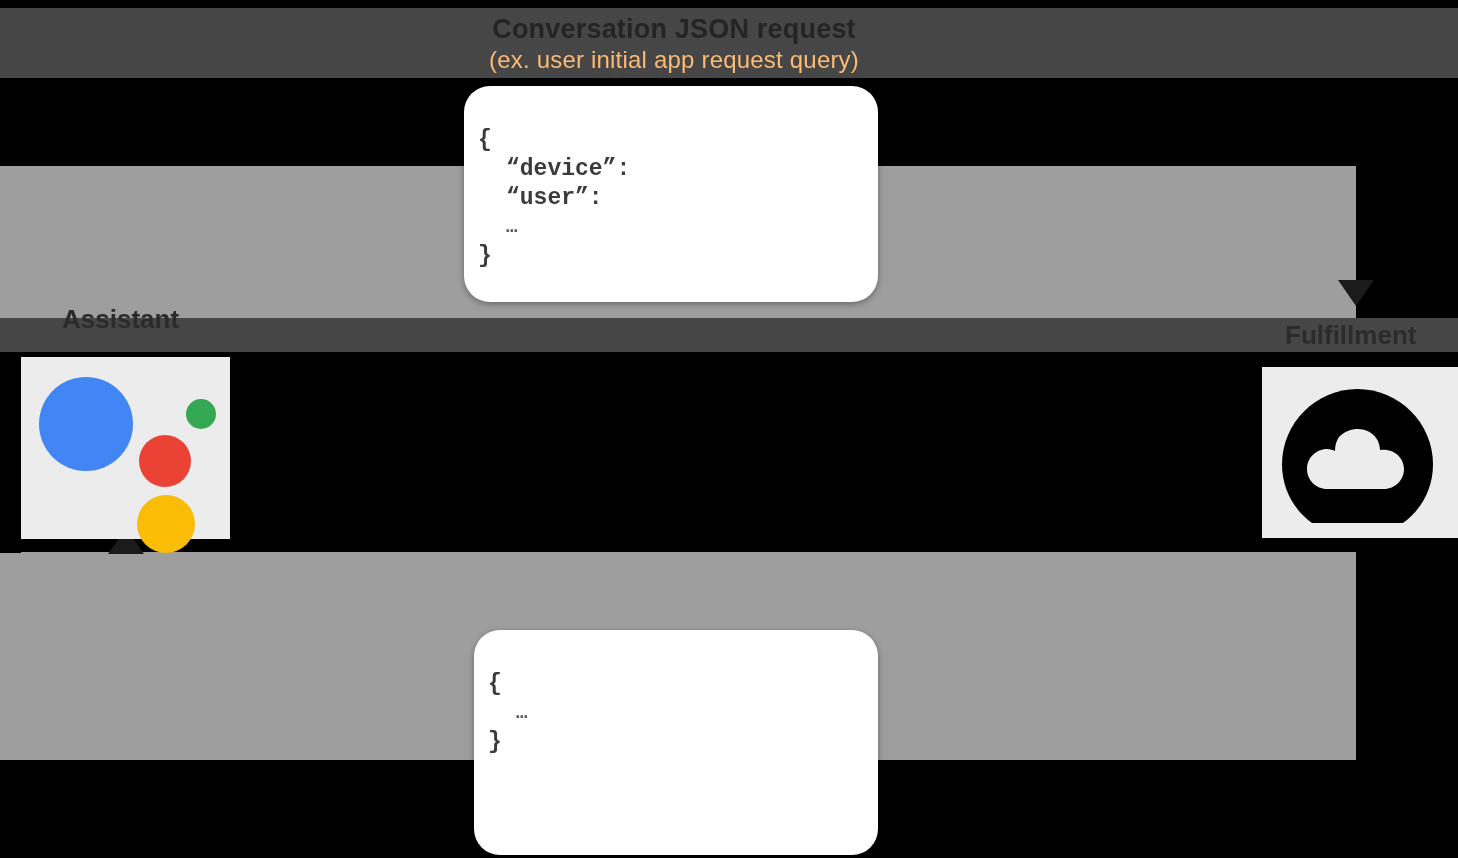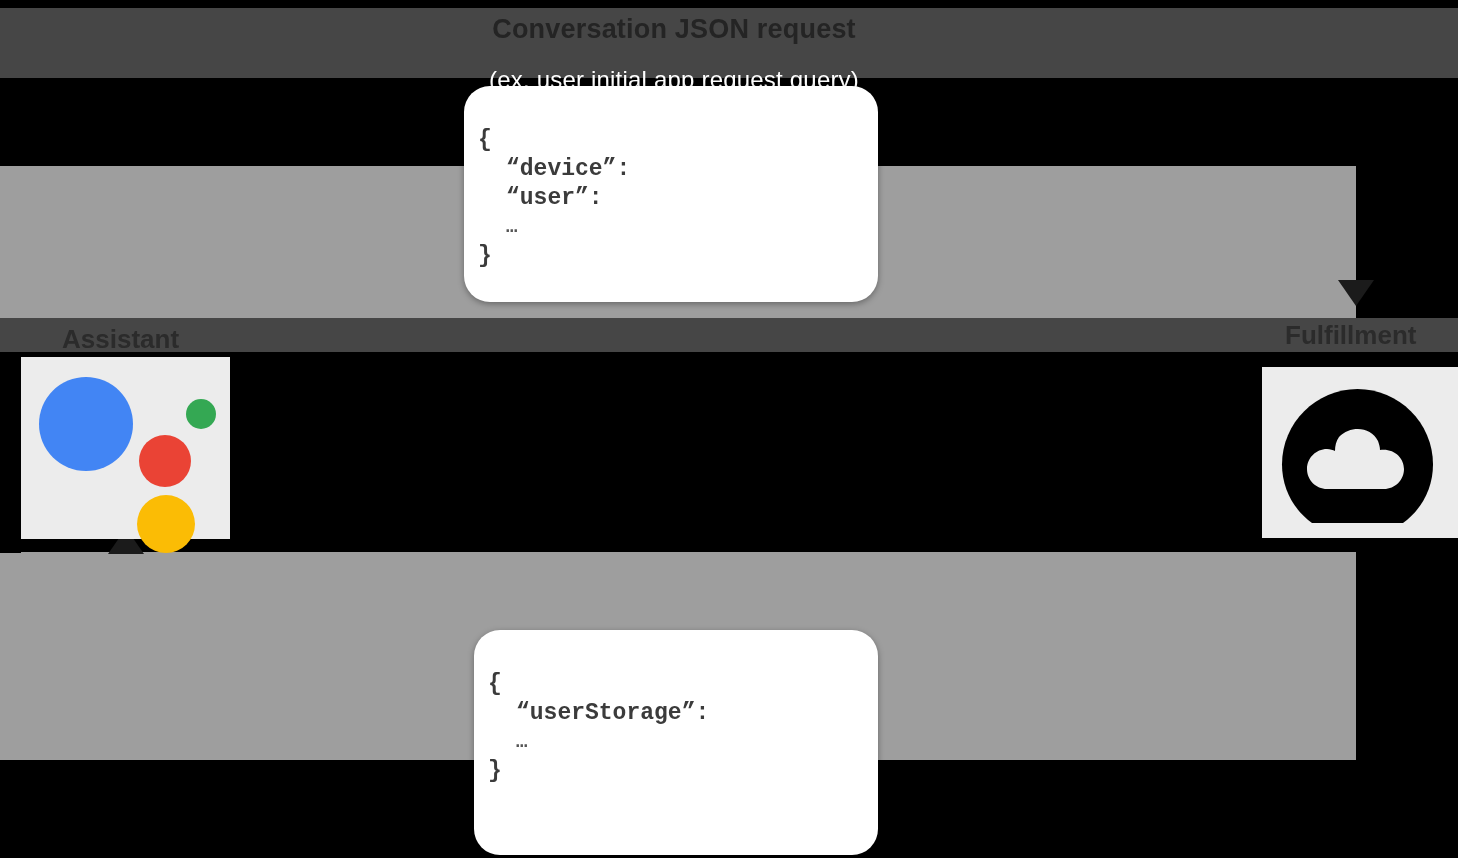--- a/index.html
+++ b/index.html
@@ -73,22 +73,21 @@
   .caption .line1 {
     display: block;
     font-size: 27px;
     font-weight: 700;
     color: #242424;
   }
   .caption .line2 {
     display: block;
     font-size: 24px;
     font-weight: 400;
-    color: #ffffff;
-    margin-top: 20px;
+    color: #fdba74;
   }
   #caption-request  { left: 439px; top: 14px;  width: 470px; }
   #caption-response { left: 429px; top: 554px; width: 500px; }
 
   
   .json-card {
     position: absolute;
     background: #ffffff;
     border-radius: 26px;
     box-shadow: 0 2px 6px rgba(0,0,0,0.35);
@@ -149,34 +148,33 @@
 
   <div class="arrow" id="arrow-down"></div>
   <div class="arrow" id="arrow-up"></div>
 
   <div class="caption" id="caption-request">
     <span class="line1">Conversation JSON request</span>
     <span class="line2">(ex. user initial app request query)</span>
   </div>
 
 
-  <div style="position:absolute;left:62px;top:324px;font-size:26px;font-weight:700;color:#2b2b2b;">Assistant</div>
+  <div style="position:absolute;left:62px;top:304px;font-size:26px;font-weight:700;color:#2b2b2b;">Assistant</div>
   <div style="position:absolute;left:1285px;top:320px;font-size:26px;font-weight:700;color:#2b2b2b;">Fulfillment</div>
 
   <div class="json-card" id="json-request">
     <span class="json-line">{</span>
     <span class="json-line json-indent">“device”:</span>
     <span class="json-line json-indent">“user”:</span>
     <span class="json-line json-ellipsis">…</span>
     <span class="json-line">}</span>
   </div>
 
   <div class="json-card" id="json-response">
     <span class="json-line">{</span>
-    <span class="json-line json-indent">“userStorage”:</span>
     <span class="json-line json-ellipsis">…</span>
     <span class="json-line">}</span>
   </div>
 
   <div class="logo-tile" id="assistant-tile">
     <div class="dot" style="left:18px;  top:20px;  width:94px; height:94px; background:#4285F4;"></div>
     <div class="dot" style="left:118px; top:78px;  width:52px; height:52px; background:#EA4335;"></div>
     <div class="dot" style="left:165px; top:42px;  width:30px; height:30px; background:#34A853;"></div>
     <div class="dot" style="left:116px; top:138px; width:58px; height:58px; background:#FBBC05;"></div>
   </div>

